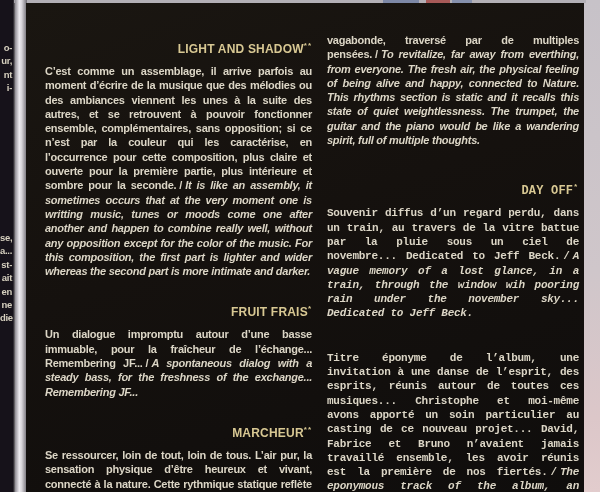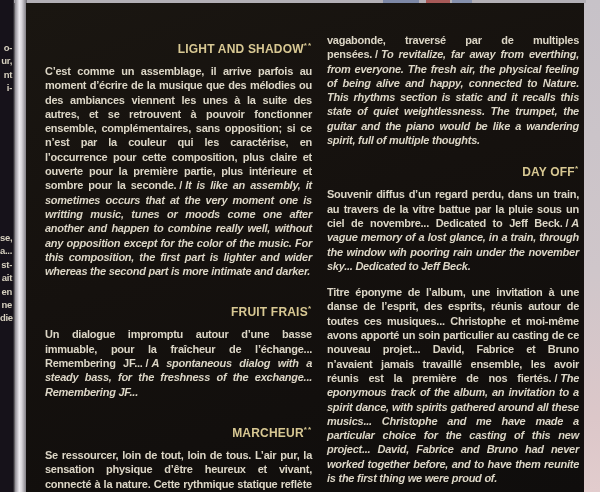--- a/index.html
+++ b/index.html
@@ -28,21 +28,21 @@
   .page{position:absolute;top:3px;left:26px;right:16px;bottom:0;
         background:linear-gradient(160deg,#1a1611 0%,#15110e 45%,#0f0d0c 100%);}
   .col{position:absolute;text-align:justify;}
   .col-left{left:19px;top:33px;width:267px;}
   .col-right{left:301px;top:30px;width:252px;}
   h3{margin:0 0 5px 0;font-size:12px;line-height:19px;color:#d8c893;letter-spacing:0.2px;
      font-weight:bold;text-align:right;}
   h3 sup{font-size:8px;letter-spacing:1px;}
   p{margin:0;font-size:11px;line-height:14.3px;font-weight:bold;color:#dcd6c6;letter-spacing:-0.25px;}
   section + section{margin-top:21px;}
-  .col-right section + section{margin-top:12px;}
+  .col-right section + section{margin-top:30px;font-family:Liberation Mono, monospace;}
   .en{font-style:italic;}
   .sep{margin:0 3px;}
 </style>
 </head>
 <body>
 
 <div class="photo">
 
   <div class="bg-right"></div>
   <div class="top-strip"></div>

